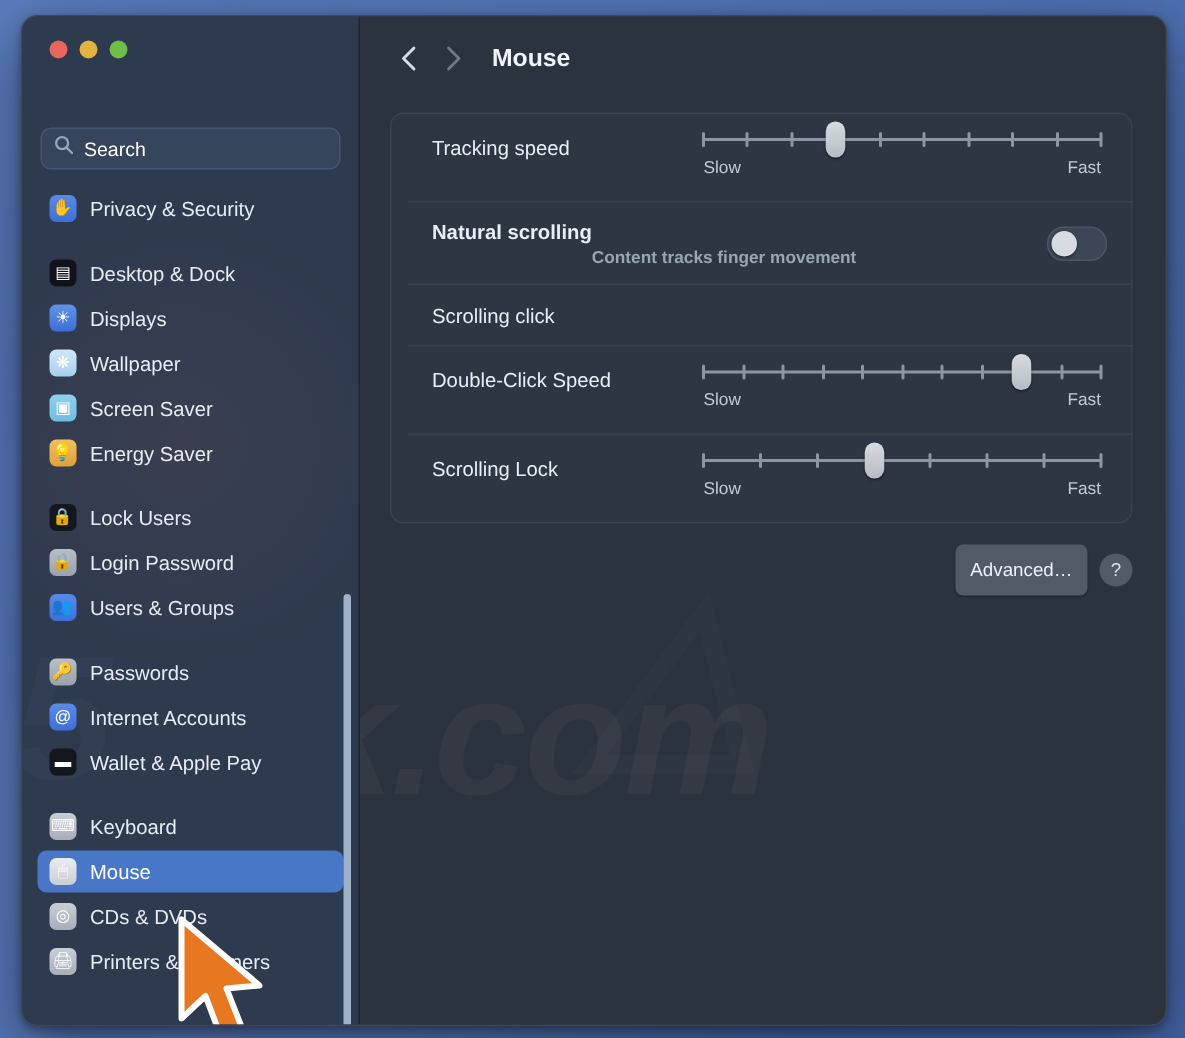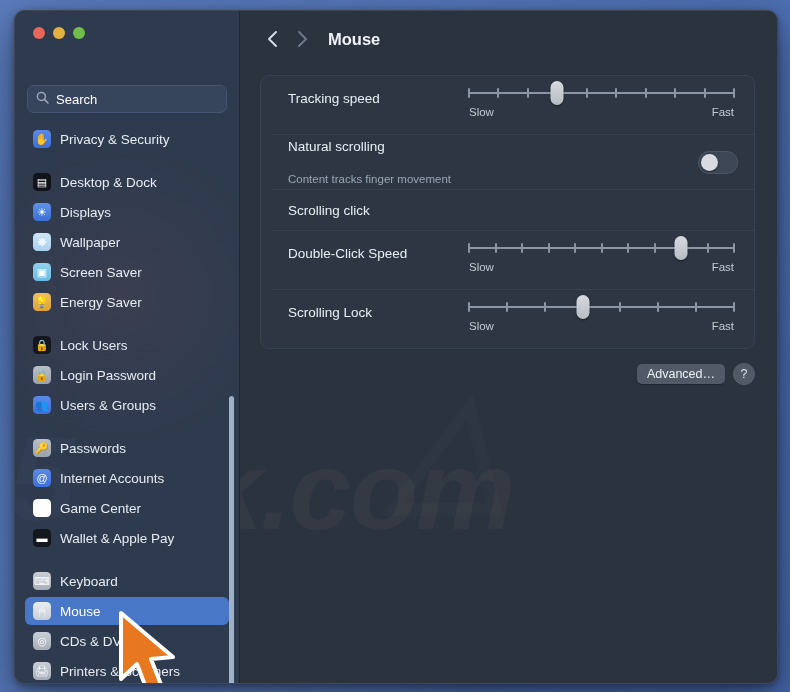--- a/index.html
+++ b/index.html
@@ -200,21 +200,21 @@
   }
   .row + .row { border-top: 1px solid #39424f; }
   .row-label {
     font-size: 13.5px; color: #e9eef4;
     flex: 0 0 auto;
   }
   .row-sub {
     font-size: 11.5px; color: #9aa5b4;
     margin-top: 19px;
   }
-  .row-left { display: flex; flex-direction: column; justify-content: flex-start; }
+  .row-left { display: flex; flex-direction: row; justify-content: flex-start; font-weight: bold; }
 
   .row-slider { padding-top: 10px; padding-bottom: 8px; align-items: flex-start; }
   .row-slider .row-label { padding-top: 5px; }
 
   .slider {
     position: relative;
     width: 265px;
     margin-left: auto;
     margin-right: 4px;
   }
@@ -283,21 +283,21 @@
     gap: 2px;
   }
 
   .buttons-row {
     position: relative;
     display: flex; align-items: center; justify-content: flex-end;
     gap: 8px;
     margin: 14px 22px 0 20px;
   }
   .btn {
-    height: 20px;
+    height: 34px;
     padding: 0 10px;
     border-radius: 5px;
     background: #525a68;
     color: #eef1f5;
     font-size: 12.5px;
     display: flex; align-items: center;
     box-shadow: 0 1px 1px rgba(0,0,0,.25);
     white-space: nowrap;
     margin-left: 16px;
   }
@@ -382,24 +382,20 @@
           </div>
         </div>
         <div class="nav-group">
           <div class="nav-item">
             <span class="ico ico-pass">🔑</span>
             <span class="nav-label">Passwords</span>
           </div>
           <div class="nav-item">
             <span class="ico ico-internet">@</span>
             <span class="nav-label">Internet Accounts</span>
-          </div>
-          <div class="nav-item">
-            <span class="ico ico-game">◕</span>
-            <span class="nav-label">Game Center</span>
           </div>
           <div class="nav-item">
             <span class="ico ico-wallet">▬</span>
             <span class="nav-label">Wallet &amp; Apple Pay</span>
           </div>
         </div>
         <div class="nav-group">
           <div class="nav-item">
             <span class="ico ico-keyboard">⌨</span>
             <span class="nav-label">Keyboard</span>

